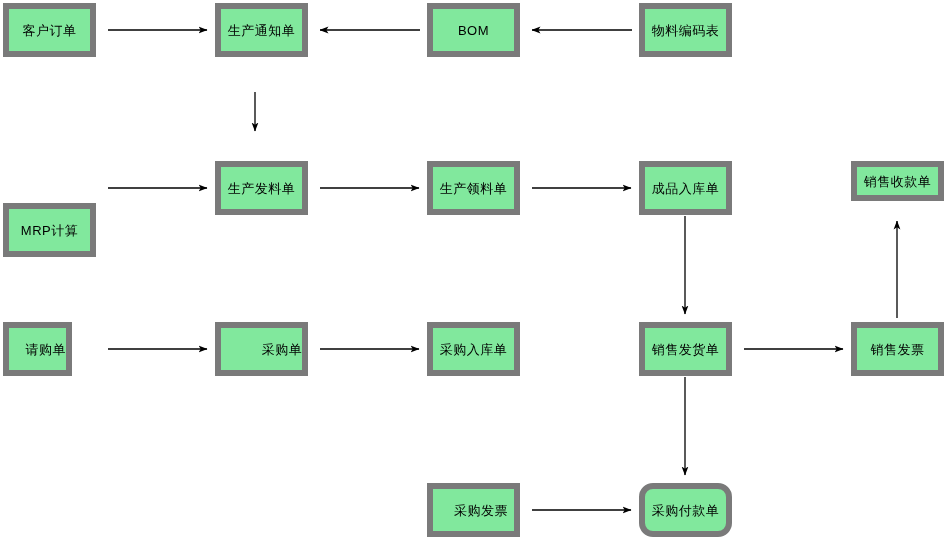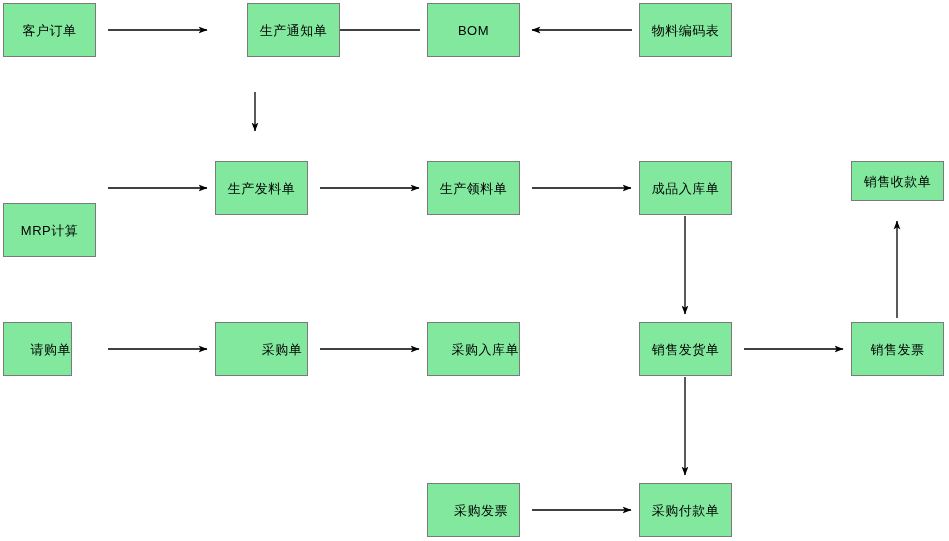--- a/index.html
+++ b/index.html
@@ -14,21 +14,21 @@
     position: relative;
     width: 949px;
     height: 541px;
     background: #ffffff;
     overflow: hidden;
   }
   .node {
     position: absolute;
     box-sizing: border-box;
     background: #81e89d;
-    border: 1px solid #d946ef;
+    border: 6px solid #d946ef;
     display: flex;
     align-items: center;
     justify-content: center;
     font-size: 13px;
     color: #000000;
     letter-spacing: 0.5px;
     line-height: 1;
     white-space: nowrap;
   }
   .node-label {
@@ -71,21 +71,21 @@
         <line x1="744" y1="349" x2="843" y2="349" stroke="#000000" marker-end="url(#arrow-right)"></line>
         <line x1="897" y1="318" x2="897" y2="221" stroke="#000000" marker-end="url(#arrow-right)"></line>
         <line x1="685" y1="377" x2="685" y2="475" stroke="#000000" marker-end="url(#arrow-right)"></line>
         <line x1="532" y1="510" x2="631" y2="510" stroke="#000000" marker-end="url(#arrow-right)"></line>
       </g>
   </svg>
   <div id="nodes">
       <div class="node" style="left: 3px; top: 3px; width: 93px; height: 54px; background: rgb(129, 232, 157); border-color: rgb(122, 122, 122); color: rgb(0, 0, 0);">
         <span class="node-label">客户订单</span>
       </div>
-      <div class="node" style="left: 215px; top: 3px; width: 93px; height: 54px; background: rgb(129, 232, 157); border-color: rgb(122, 122, 122); color: rgb(0, 0, 0); margin-left: 32px;">
+      <div class="node" style="left: 215px; top: 3px; width: 93px; height: 54px; background: rgb(129, 232, 157); border-color: rgb(122, 122, 122); color: rgb(0, 0, 0);">
         <span class="node-label">生产通知单</span>
       </div>
       <div class="node" style="left: 427px; top: 3px; width: 93px; height: 54px; background: rgb(129, 232, 157); border-color: rgb(122, 122, 122); color: rgb(0, 0, 0);">
         <span class="node-label">BOM</span>
       </div>
       <div class="node" style="left: 639px; top: 3px; width: 93px; height: 54px; background: rgb(129, 232, 157); border-color: rgb(122, 122, 122); color: rgb(0, 0, 0);">
         <span class="node-label">物料编码表</span>
       </div>
       <div class="node" style="left: 3px; top: 161px; width: 93px; height: 54px; background: rgb(129, 232, 157); border-color: rgb(122, 122, 122); color: rgb(0, 0, 0); margin-top: 42px;">
         <span class="node-label">MRP计算</span>
@@ -101,29 +101,29 @@
       </div>
       <div class="node" style="left: 851px; top: 161px; width: 93px; height: 40px; background: rgb(129, 232, 157); border-color: rgb(122, 122, 122); color: rgb(0, 0, 0);">
         <span class="node-label">销售收款单</span>
       </div>
       <div class="node" style="left: 3px; top: 322px; width: 69px; height: 54px; background: rgb(129, 232, 157); border-color: rgb(122, 122, 122); color: rgb(0, 0, 0); justify-content: flex-end;">
         <span class="node-label">请购单</span>
       </div>
       <div class="node" style="left: 215px; top: 322px; width: 93px; height: 54px; background: rgb(129, 232, 157); border-color: rgb(122, 122, 122); color: rgb(0, 0, 0); padding-left: 41px;">
         <span class="node-label">采购单</span>
       </div>
-      <div class="node" style="left: 427px; top: 322px; width: 93px; height: 54px; background: rgb(129, 232, 157); border-color: rgb(122, 122, 122); color: rgb(0, 0, 0); justify-content: flex-end;">
+      <div class="node" style="left: 427px; top: 322px; width: 93px; height: 54px; background: rgb(129, 232, 157); border-color: rgb(122, 122, 122); color: rgb(0, 0, 0);">
         <span class="node-label">采购入库单</span>
       </div>
       <div class="node" style="left: 639px; top: 322px; width: 93px; height: 54px; background: rgb(129, 232, 157); border-color: rgb(122, 122, 122); color: rgb(0, 0, 0);">
         <span class="node-label">销售发货单</span>
       </div>
       <div class="node" style="left: 851px; top: 322px; width: 93px; height: 54px; background: rgb(129, 232, 157); border-color: rgb(122, 122, 122); color: rgb(0, 0, 0);">
         <span class="node-label">销售发票</span>
       </div>
       <div class="node" style="left: 427px; top: 483px; width: 93px; height: 54px; background: rgb(129, 232, 157); border-color: rgb(122, 122, 122); color: rgb(0, 0, 0); padding-left: 15px;">
         <span class="node-label">采购发票</span>
       </div>
-      <div class="node" style="left: 639px; top: 483px; width: 93px; height: 54px; background: rgb(129, 232, 157); border-color: rgb(122, 122, 122); color: rgb(0, 0, 0);">
+      <div class="node" style="left: 639px; top: 483px; width: 93px; height: 54px; background: rgb(129, 232, 157); border-color: rgb(122, 122, 122); color: rgb(0, 0, 0); border-radius: 14px;">
         <span class="node-label">采购付款单</span>
       </div>
     </div>
 </div>
 
 </body></html>

